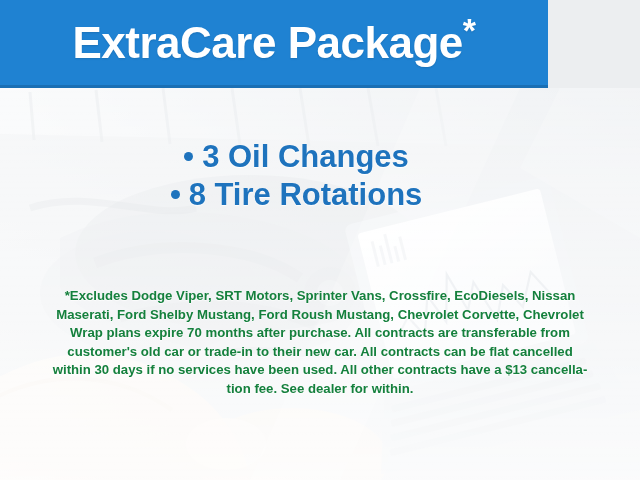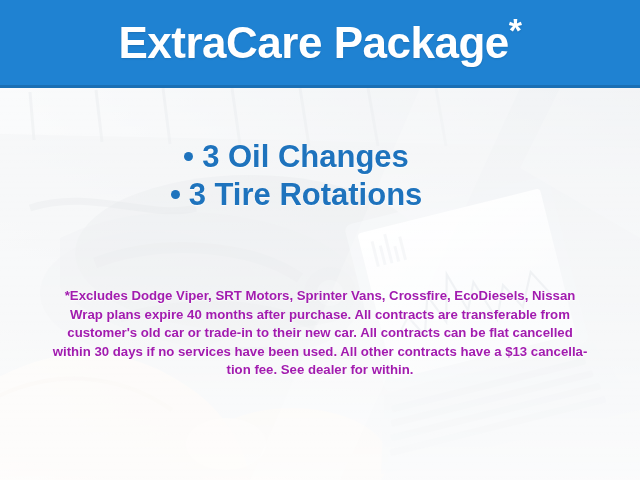--- a/index.html
+++ b/index.html
@@ -46,21 +46,21 @@
         rgba(255,255,255,0.86) 70%,
         rgba(255,255,255,0.92) 100%);
     pointer-events: none;
   }
 
   
   .banner {
     position: absolute;
     left: 0;
     top: 0;
-    width: 640px;
+    width: 548px;
     height: 88px;
     background: #1f82d2;
     box-sizing: border-box;
     border-bottom: 3px solid #1a6fb4;
     display: flex;
     align-items: center;
     justify-content: center;
     text-align: center;
   }
   .banner-title {
@@ -107,21 +107,21 @@
 
   
   .fineprint {
     position: absolute;
     left: 24px;
     top: 287px;
     width: 592px;
     text-align: center;
   }
   .fine-line {
-    color: #a21caf;
+    color: #15803d;
     font-size: 13.2px;
     font-weight: bold;
     line-height: 18.5px;
     white-space: nowrap;
     text-shadow: 0 1px 1px rgba(255,255,255,0.8);
   }
 </style>
 </head>
 <body>
 
@@ -230,25 +230,26 @@
 
   <div class="banner">
     <div class="banner-title"><span>ExtraCare Package</span><span class="star">*</span></div>
   </div>
 
   <div class="bullets">
     <div class="bullet-line">
       <span class="bullet-dot"></span><span>3 Oil Changes</span>
     </div>
     <div class="bullet-line">
-      <span class="bullet-dot"></span><span>3 Tire Rotations</span>
+      <span class="bullet-dot"></span><span>8 Tire Rotations</span>
     </div>
   </div>
 
   <div class="fineprint">
     <div class="fine-line">*Excludes Dodge Viper, SRT Motors, Sprinter Vans, Crossfire, EcoDiesels, Nissan</div>
-    <div class="fine-line">Wrap plans expire 40 months after purchase. All contracts are transferable from</div>
+    <div class="fine-line">Maserati, Ford Shelby Mustang, Ford Roush Mustang, Chevrolet Corvette, Chevrolet</div>
+    <div class="fine-line">Wrap plans expire 70 months after purchase. All contracts are transferable from</div>
     <div class="fine-line">customer's old car or trade-in to their new car. All contracts can be flat cancelled</div>
     <div class="fine-line">within 30 days if no services have been used. All other contracts have a $13 cancella-</div>
     <div class="fine-line">tion fee. See dealer for within.</div>
   </div>
 
 </div>
 
 </body></html>

